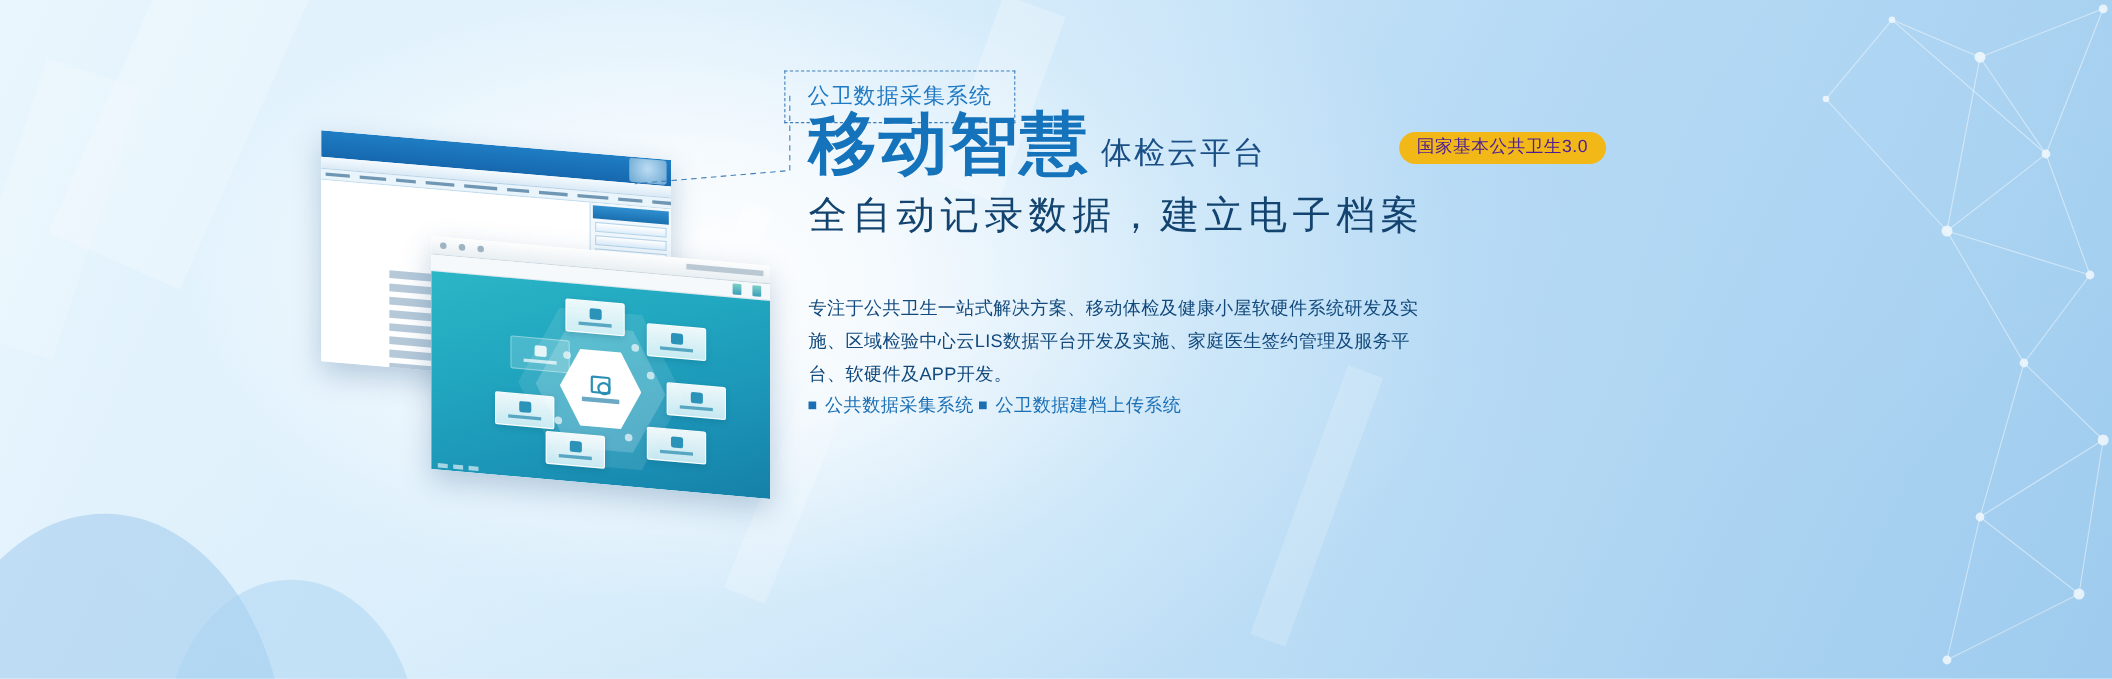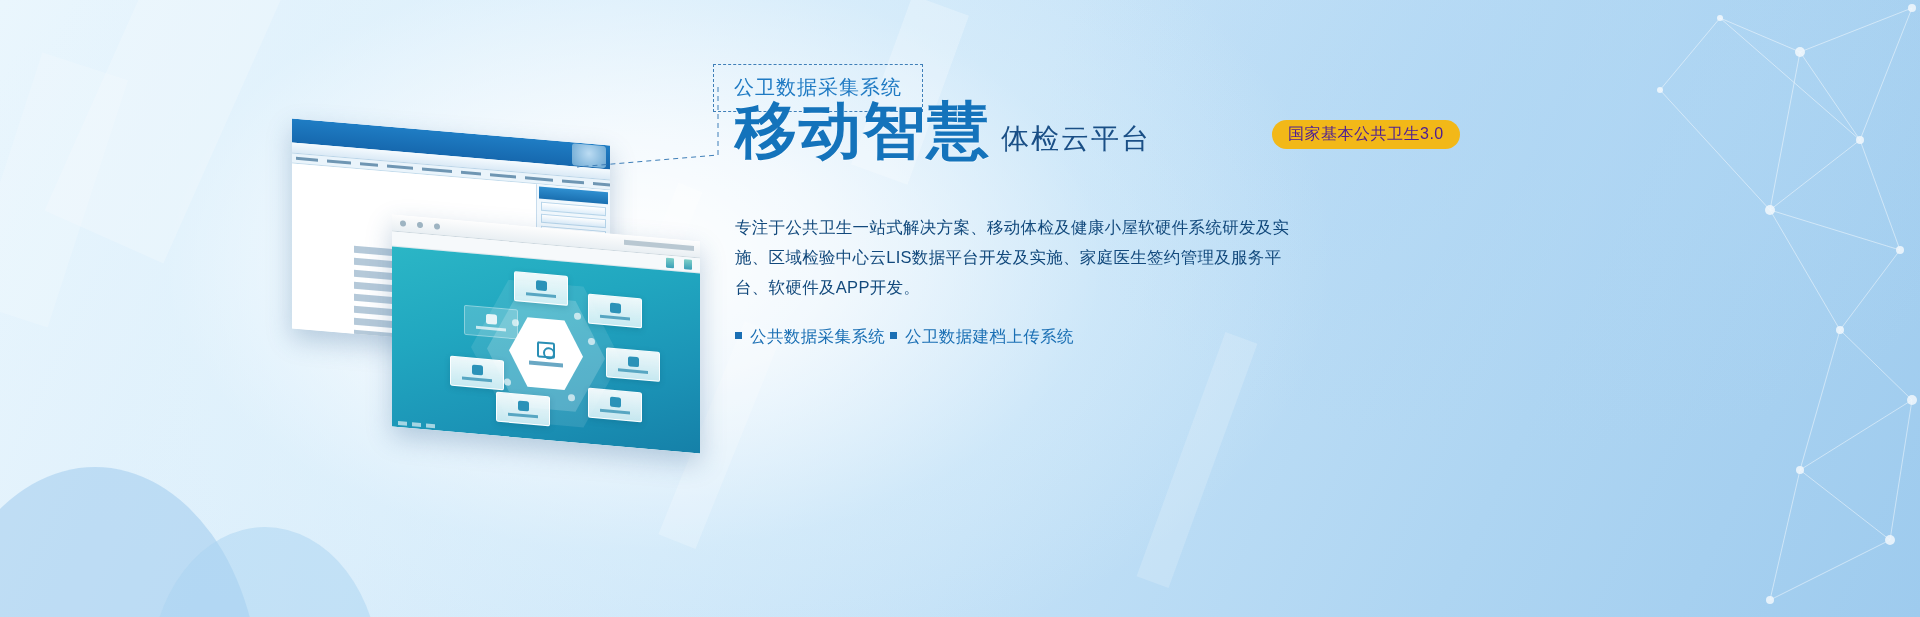--- a/index.html
+++ b/index.html
@@ -248,21 +248,21 @@
 
   .para {
     margin-top:46px;
     color:#12497c;
     font-size:16.5px;
     line-height:30px;
     letter-spacing:.3px;
     width:580px;
   }
 
-  .bullets { margin-top:20px; width:420px; }
+  .bullets { margin-top:0; width:420px; }
   .brow { display:flex; }
   .bitem { display:flex; align-items:flex-start; color:#1a6fb4; font-size:16.5px; line-height:28px; letter-spacing:.4px; }
   .bitem .bsq { width:7px; height:7px; background:#1a6fb4; margin-top:10px; margin-right:8px; flex:0 0 auto;}
   .bcol1 { width:155px; }
   .bcol2 { width:auto; }
   .brow2 { margin-top:6px; }
 </style>
 </head>
 <body>
 
@@ -438,20 +438,21 @@
   </svg>
   <div class="callout-box">公卫数据采集系统</div>
 
   <div class="content">
 
     <div class="title-row">
       <span class="t-main">移动智慧</span><span class="t-sub">体检云平台</span>
       <span class="badge">国家基本公共卫生3.0</span>
     </div>
 
+    <div class="t-line2">全自动记录数据，建立电子档案</div>
 
 
     <div class="para">专注于公共卫生一站式解决方案、移动体检及健康小屋软硬件系统研发及实施、区域检验中心云LIS数据平台开发及实施、家庭医生签约管理及服务平台、软硬件及APP开发。</div>
 
     <div class="bullets">
       <div class="brow">
         <div class="bitem bcol1">
           <span class="bsq"></span>
           <span>公共数据采集系统</span>
         </div>

